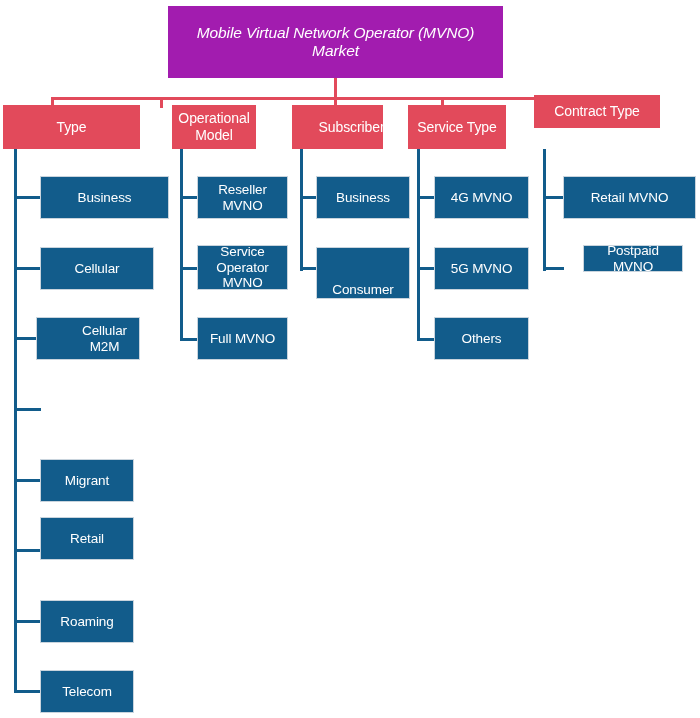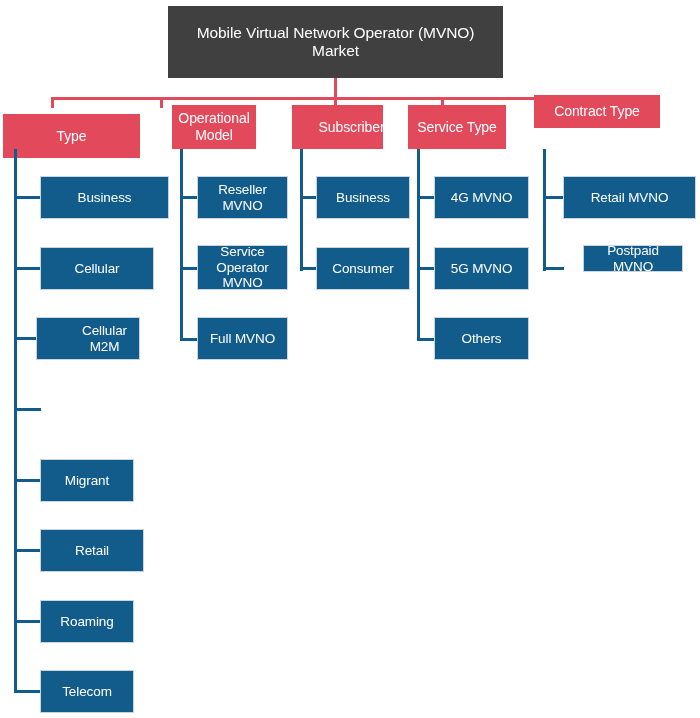--- a/index.html
+++ b/index.html
@@ -23,23 +23,24 @@
     display: flex;
     align-items: center;
     justify-content: center;
     text-align: center;
     color: #ffffff;
     line-height: 1.18;
     letter-spacing: -0.1px;
     overflow: visible;
   }
   .box-root {
-    background: #404040;
+    background: #a21caf;
     font-size: 15.5px;
     padding: 0 6px;
+    font-style: italic;
   }
   .box-cat {
     background: #e24a5b;
     font-size: 14px;
     padding: 0 4px;
   }
   .box-leaf {
     background: #125c8b;
     border: 1px solid #c9d4dd;
     font-size: 13.5px;
@@ -64,21 +65,21 @@
   </div>
 
   <div class="conn-red" style="left:334px; top:78px; width:3px; height:21px;"></div>
   <div class="conn-red" style="left:51px; top:97px; width:501px; height:3px;"></div>
   <div class="conn-red" style="left:51px; top:97px; width:3px; height:11px;"></div>
   <div class="conn-red" style="left:160px; top:97px; width:3px; height:11px;"></div>
   <div class="conn-red" style="left:334px; top:97px; width:3px; height:11px;"></div>
   <div class="conn-red" style="left:441px; top:97px; width:3px; height:11px;"></div>
   <div class="conn-red" style="left:549px; top:97px; width:3px; height:11px;"></div>
 
-  <div class="box box-cat" style="left:3px; top:114px; width:137px; height:44px;">
+  <div class="box box-cat" style="left:3px; top:105px; width:137px; height:44px;">
     <span>Type</span>
   </div>
   <div class="box box-cat" style="left:172px; top:105px; width:84px; height:44px;">
     <span>Operational Model</span>
   </div>
   <div class="box box-cat" style="left:292px; top:105px; width:91px; height:44px;padding-left:32px;">
     <span>Subscriber</span>
   </div>
   <div class="box box-cat" style="left:408px; top:105px; width:98px; height:44px;">
     <span>Service Type</span>
@@ -102,21 +103,21 @@
   </div>
   <div class="box box-leaf" style="left:40px; top:247px; width:114px; height:43px;">
     <span>Cellular</span>
   </div>
   <div class="box box-leaf" style="left:36px; top:317px; width:104px; height:43px;padding-left:36px;">
     <span>Cellular M2M</span>
   </div>
   <div class="box box-leaf" style="left:40px; top:459px; width:94px; height:43px;">
     <span>Migrant</span>
   </div>
-  <div class="box box-leaf" style="left:40px; top:529px; width:104px; height:43px;align-items:center;">
+  <div class="box box-leaf" style="left:40px; top:517px; width:94px; height:43px;align-items:center;">
     <span>Retail</span>
   </div>
   <div class="box box-leaf" style="left:40px; top:600px; width:94px; height:43px;">
     <span>Roaming</span>
   </div>
   <div class="box box-leaf" style="left:40px; top:670px; width:94px; height:43px;">
     <span>Telecom</span>
   </div>
 
   <div class="conn" style="left:180px; top:149px; width:3px; height:192px;"></div>
@@ -134,21 +135,21 @@
     <span>Full MVNO</span>
   </div>
 
   <div class="conn" style="left:300px; top:149px; width:3px; height:122px;"></div>
   <div class="conn" style="left:300px; top:196px; width:17px; height:3px;"></div>
   <div class="conn" style="left:300px; top:267px; width:17px; height:3px;"></div>
 
   <div class="box box-leaf" style="left:316px; top:176px; width:94px; height:43px;">
     <span>Business</span>
   </div>
-  <div class="box box-leaf" style="left:316px; top:247px; width:94px; height:43px;">
+  <div class="box box-leaf" style="left:316px; top:247px; width:94px; height:52px;align-items:flex-end;">
     <span>Consumer</span>
   </div>
 
   <div class="conn" style="left:417px; top:149px; width:3px; height:192px;"></div>
   <div class="conn" style="left:417px; top:196px; width:18px; height:3px;"></div>
   <div class="conn" style="left:417px; top:267px; width:18px; height:3px;"></div>
   <div class="conn" style="left:417px; top:338px; width:18px; height:3px;"></div>
 
   <div class="box box-leaf" style="left:434px; top:176px; width:95px; height:43px;">
     <span>4G MVNO</span>

